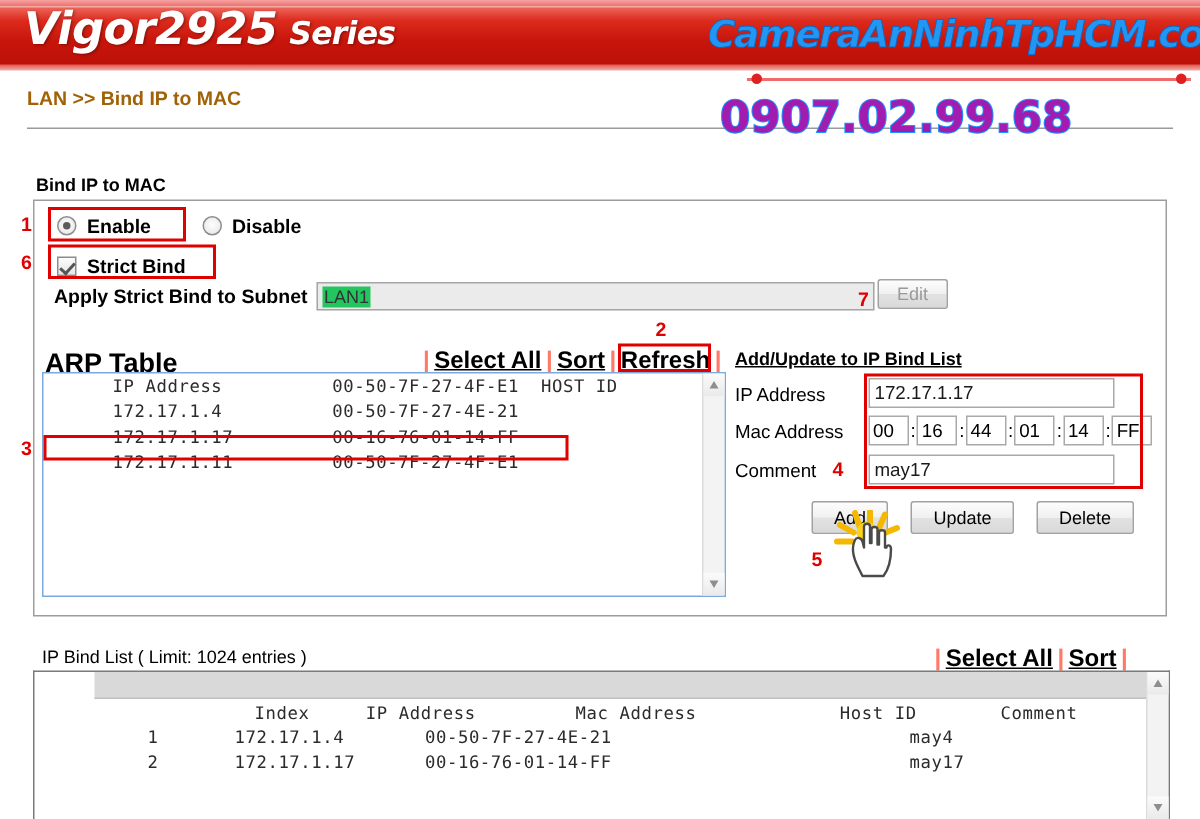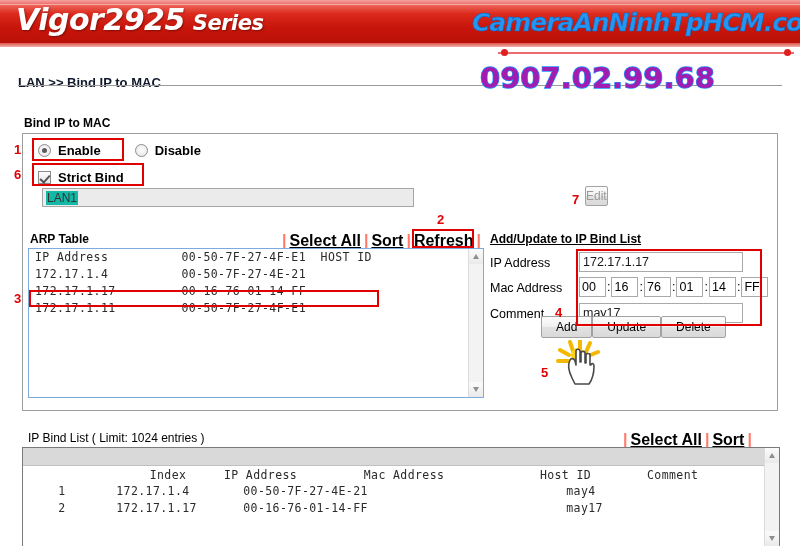--- a/index.html
+++ b/index.html
@@ -97,22 +97,21 @@
   }
   .wm-dot.left  { left: 501px; }
   .wm-dot.right { left: 784px; }
 
   
   .breadcrumb {
     position: absolute;
     left: 18px; top: 58px;
     font-size: 13px;
     font-weight: bold;
-    color: #0f172a;
-    margin-top: 17px;
+    color: #a16207;
   }
   .hr-top {
     position: absolute;
     left: 18px; top: 85px;
     width: 764px; height: 1px;
     background: #9a9a9a;
   }
 
   
   .sec-title {
@@ -211,45 +210,45 @@
     border: 1px solid #a6a6a6;
     background: #ebebeb;
     box-sizing: border-box;
     font-family: "Liberation Sans", sans-serif;
     font-size: 12px;
     color: #333;
     padding: 1px 3px;
     line-height: 17px;
   }
   .subnet-input .sel {
-    background: #14b8a6;
+    background: #22c55e;
     padding: 0 1px;
   }
   .btn {
     font-family: "Liberation Sans", sans-serif;
     font-size: 12px;
     border: 1px solid #a2a2a2;
     border-radius: 2px;
     background: linear-gradient(to bottom, #fdfdfd 0%, #f0f0f0 50%, #e2e2e2 51%, #d9d9d9 100%);
     color: #000;
     padding: 2px 10px;
     cursor: pointer;
   }
   .btn.disabled { color: #9a9a9a; }
   .btn-edit {
     position: absolute;
     left: 585px; top: 186px;
-    padding: 2px 0;
+    padding: 2px 12px;
   }
 
   
   .arp-title {
     position: absolute;
     left: 30px; top: 232px;
-    font-size: 12px;
+    font-size: 18px;
     font-weight: bold;
   }
   .links {
     position: absolute;
     font-size: 16px;
     font-weight: bold;
     white-space: nowrap;
   }
   .links-arp { left: 279px; top: 232px; }
   .links-bind { left: 620px; top: 431px; }
@@ -270,20 +269,21 @@
   .arp-box {
     left: 28px; top: 248px;
     width: 456px; height: 150px;
   }
   .mono {
     font-family: "DejaVu Sans Mono", monospace;
     font-size: 11.5px;
     color: #2b2b2b;
     white-space: pre;
     letter-spacing: 0.4px;
+    margin-left: 40px;
   }
   .arp-row {
     position: relative;
     height: 17px;
     line-height: 17px;
     padding-left: 6px;
   }
 
   
   .sbar {
@@ -356,22 +356,23 @@
     padding: 0 2px;
     font-family: "Liberation Sans", sans-serif;
   }
   .mac-colon {
     font-size: 12.5px;
     padding: 0 1px;
   }
 
   .btn-row {
     position: absolute;
-    left: 541px; top: 316px;
+    left: 541px; top: 334px;
     display: flex;
+    gap: 15px;
   }
   .btn-row .btn { padding: 3px 14px; }
 
   
   .cursor {
     position: absolute;
     left: 556px; top: 340px;
     width: 46px; height: 52px;
     z-index: 30;
     pointer-events: none;
@@ -474,20 +475,21 @@
   <span class="radio"></span>
   <span class="lbl">Disable</span>
 </div>
 
 <div class="row-check">
   <span class="checkbox checked"></span>
   <span class="lbl">Strict Bind</span>
 </div>
 
 <div class="row-subnet">
+  <span class="subnet-label">Apply Strict Bind to Subnet</span>
   <div class="subnet-input"><span class="sel">LAN1</span></div>
 </div>
 <button class="btn disabled btn-edit">Edit</button>
 
 <div class="arp-title">ARP Table</div>
 <div class="links links-arp">
   <span class="sep">|</span><a>Select All</a><span class="sep">|</span><a>Sort</a><span class="sep">|</span><a>Refresh</a><span class="sep">|</span>
 </div>
 
 <div class="listbox arp-box">
@@ -509,21 +511,21 @@
 
 <div class="frm-label lab-ip">IP Address</div>
 <div class="inp inp-ip">172.17.1.17</div>
 
 <div class="frm-label lab-mac">Mac Address</div>
 <div class="mac-wrap">
   <div class="mac-oct">00</div>
   <span class="mac-colon">:</span>
   <div class="mac-oct">16</div>
   <span class="mac-colon">:</span>
-  <div class="mac-oct">76</div>
+  <div class="mac-oct">44</div>
   <span class="mac-colon">:</span>
   <div class="mac-oct">01</div>
   <span class="mac-colon">:</span>
   <div class="mac-oct">14</div>
   <span class="mac-colon">:</span>
   <div class="mac-oct">FF</div>
 </div>
 
 <div class="frm-label lab-com">Comment</div>
 <div class="inp inp-com">may17</div>

